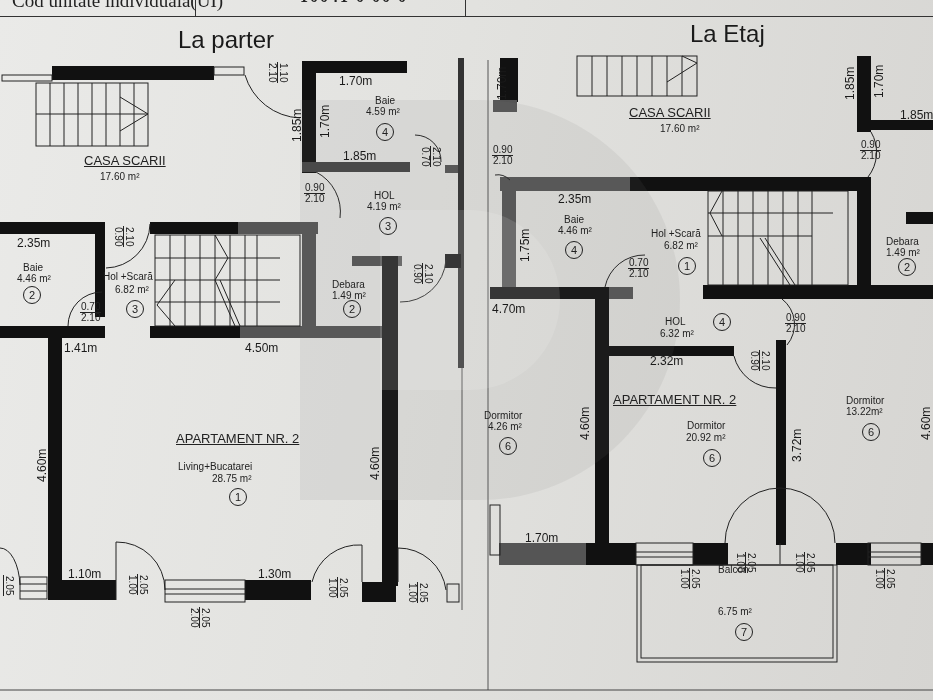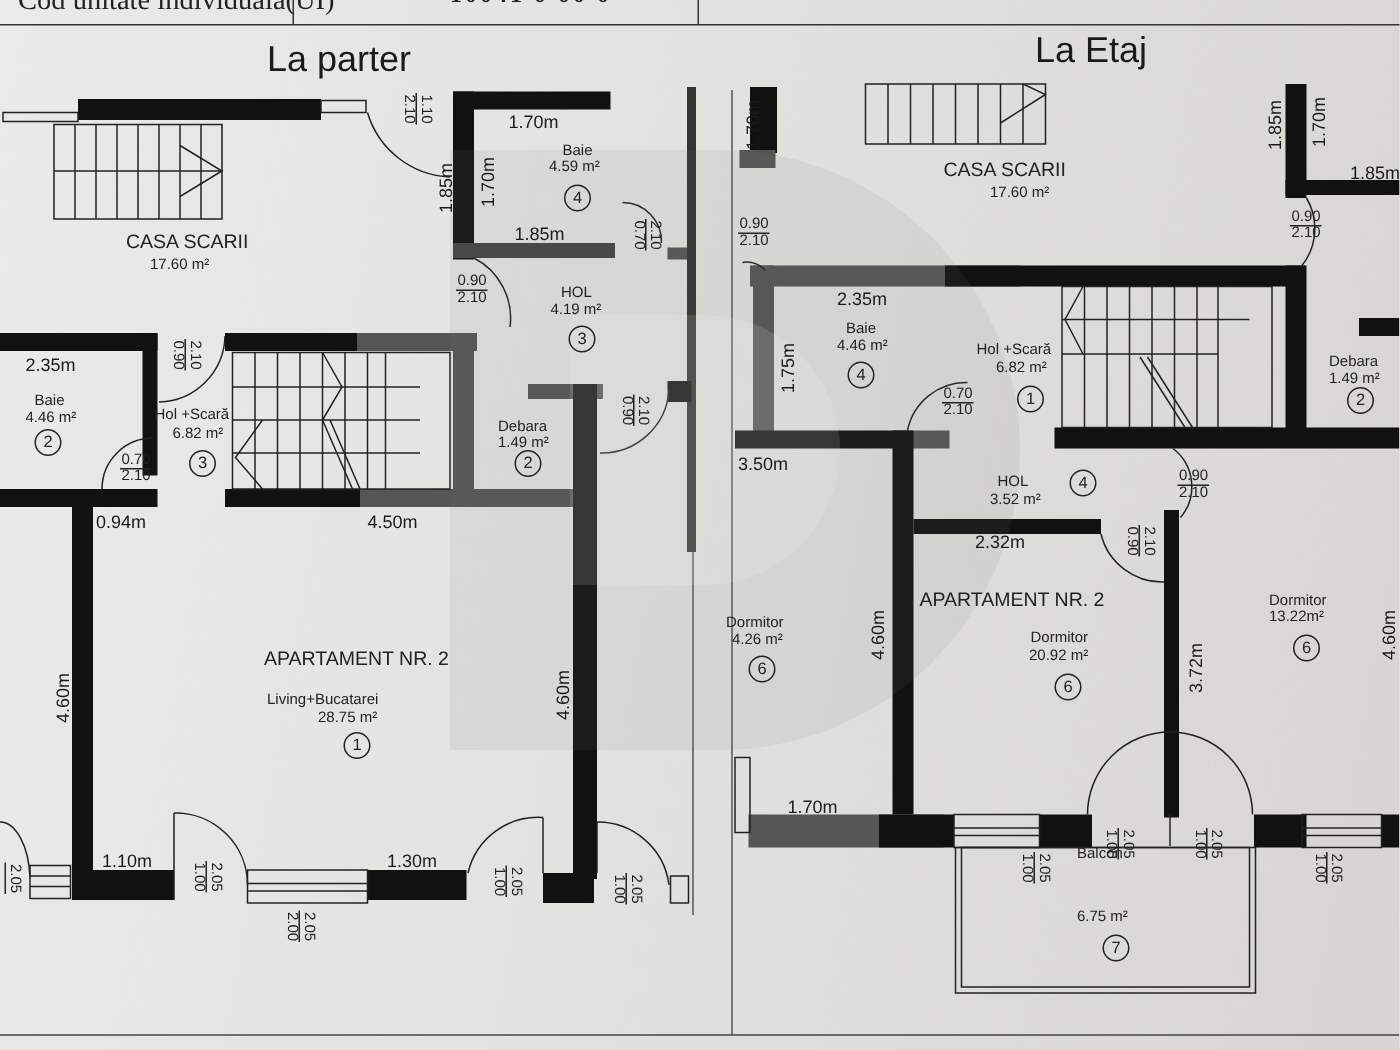--- a/index.html
+++ b/index.html
@@ -24,21 +24,21 @@
   }
   .hdr-code {
     position:absolute; left:300px; top:-12px;
     font-family:"Liberation Serif", serif; font-size:16px; font-weight:bold; color:#222; letter-spacing:2px;
   }
   .plan-title {
     position:absolute; font-size:24px; color:#1a1a1a;
   }
   svg.plan { position:absolute; left:0; top:0; }
   .lbl { position:absolute; font-size:10px; line-height:11px; text-align:center; white-space:nowrap; color:#222; }
-  .lbl.big { font-size:13px; }
+  .lbl.big { font-size:13px;text-decoration:underline; }
   .dim { position:absolute; font-size:12px; white-space:nowrap; color:#1a1a1a; }
   .dim.v { transform:rotate(-90deg); transform-origin:left top; }
   .num {
     position:absolute; width:16px; height:16px; border:1.2px solid #222; border-radius:50%;
     font-size:11px; line-height:16px; text-align:center; color:#222;
   }
   .frac {
     position:absolute; font-size:10px; line-height:10px; text-align:center; color:#222;
   }
   .frac .top { border-bottom:1px solid #222; padding:0 1px; }
@@ -254,21 +254,21 @@
   <div class="lbl big" style="left:176px;top:433px;">APARTAMENT NR. 2</div>
   <div class="lbl" style="left:178px;top:461px;">Living+Bucatarei</div>
   <div class="lbl" style="left:212px;top:473px;">28.75 m²</div>
   <div class="num" style="left:229px;top:488px;">1</div>
 
   <div class="dim" style="left:339px;top:74px;">1.70m</div>
   <div class="dim v" style="left:290px;top:142px;">1.85m</div>
   <div class="dim v" style="left:318px;top:138px;">1.70m</div>
   <div class="dim" style="left:343px;top:149px;">1.85m</div>
   <div class="dim" style="left:17px;top:236px;">2.35m</div>
-  <div class="dim" style="left:64px;top:341px;">0.94m</div>
+  <div class="dim" style="left:64px;top:341px;">1.41m</div>
   <div class="dim" style="left:245px;top:341px;">4.50m</div>
   <div class="dim v" style="left:35px;top:482px;">4.60m</div>
   <div class="dim v" style="left:368px;top:480px;">4.60m</div>
   <div class="dim" style="left:68px;top:567px;">1.10m</div>
   <div class="dim" style="left:258px;top:567px;">1.30m</div>
 
   <div class="frac v" style="left:288px;top:62px;">
       <div class="top">1.10</div>
       <div>2.10</div>
     </div>
@@ -322,21 +322,21 @@
 
   <div class="lbl" style="left:651px;top:228px;">Hol +Scară</div>
   <div class="lbl" style="left:664px;top:240px;">6.82 m²</div>
   <div class="num" style="left:678px;top:257px;">1</div>
 
   <div class="lbl" style="left:886px;top:236px;">Debara</div>
   <div class="lbl" style="left:886px;top:247px;">1.49 m²</div>
   <div class="num" style="left:898px;top:258px;">2</div>
 
   <div class="lbl" style="left:665px;top:316px;">HOL</div>
-  <div class="lbl" style="left:660px;top:328px;">3.52 m²</div>
+  <div class="lbl" style="left:660px;top:328px;">6.32 m²</div>
   <div class="num" style="left:713px;top:313px;">4</div>
 
   <div class="lbl" style="left:484px;top:410px;">Dormitor</div>
   <div class="lbl" style="left:488px;top:421px;">4.26 m²</div>
   <div class="num" style="left:499px;top:437px;">6</div>
 
   <div class="lbl big" style="left:613px;top:394px;">APARTAMENT NR. 2</div>
   <div class="lbl" style="left:687px;top:420px;">Dormitor</div>
   <div class="lbl" style="left:686px;top:432px;">20.92 m²</div>
   <div class="num" style="left:703px;top:449px;">6</div>
@@ -348,21 +348,21 @@
   <div class="lbl" style="left:718px;top:564px;">Balcon</div>
   <div class="lbl" style="left:718px;top:606px;">6.75 m²</div>
   <div class="num" style="left:735px;top:623px;">7</div>
 
   <div class="dim v" style="left:495px;top:100px;">1.70m</div>
   <div class="dim v" style="left:843px;top:100px;">1.85m</div>
   <div class="dim v" style="left:872px;top:98px;">1.70m</div>
   <div class="dim" style="left:900px;top:108px;">1.85m</div>
   <div class="dim" style="left:558px;top:192px;">2.35m</div>
   <div class="dim v" style="left:518px;top:262px;">1.75m</div>
-  <div class="dim" style="left:492px;top:302px;">3.50m</div>
+  <div class="dim" style="left:492px;top:302px;">4.70m</div>
   <div class="dim" style="left:650px;top:354px;">2.32m</div>
   <div class="dim v" style="left:578px;top:440px;">4.60m</div>
   <div class="dim v" style="left:790px;top:462px;">3.72m</div>
   <div class="dim v" style="left:919px;top:440px;">4.60m</div>
   <div class="dim" style="left:525px;top:531px;">1.70m</div>
 
   <div class="frac" style="left:492px;top:145px;">
       <div class="top">0.90</div>
       <div>2.10</div>
     </div>

